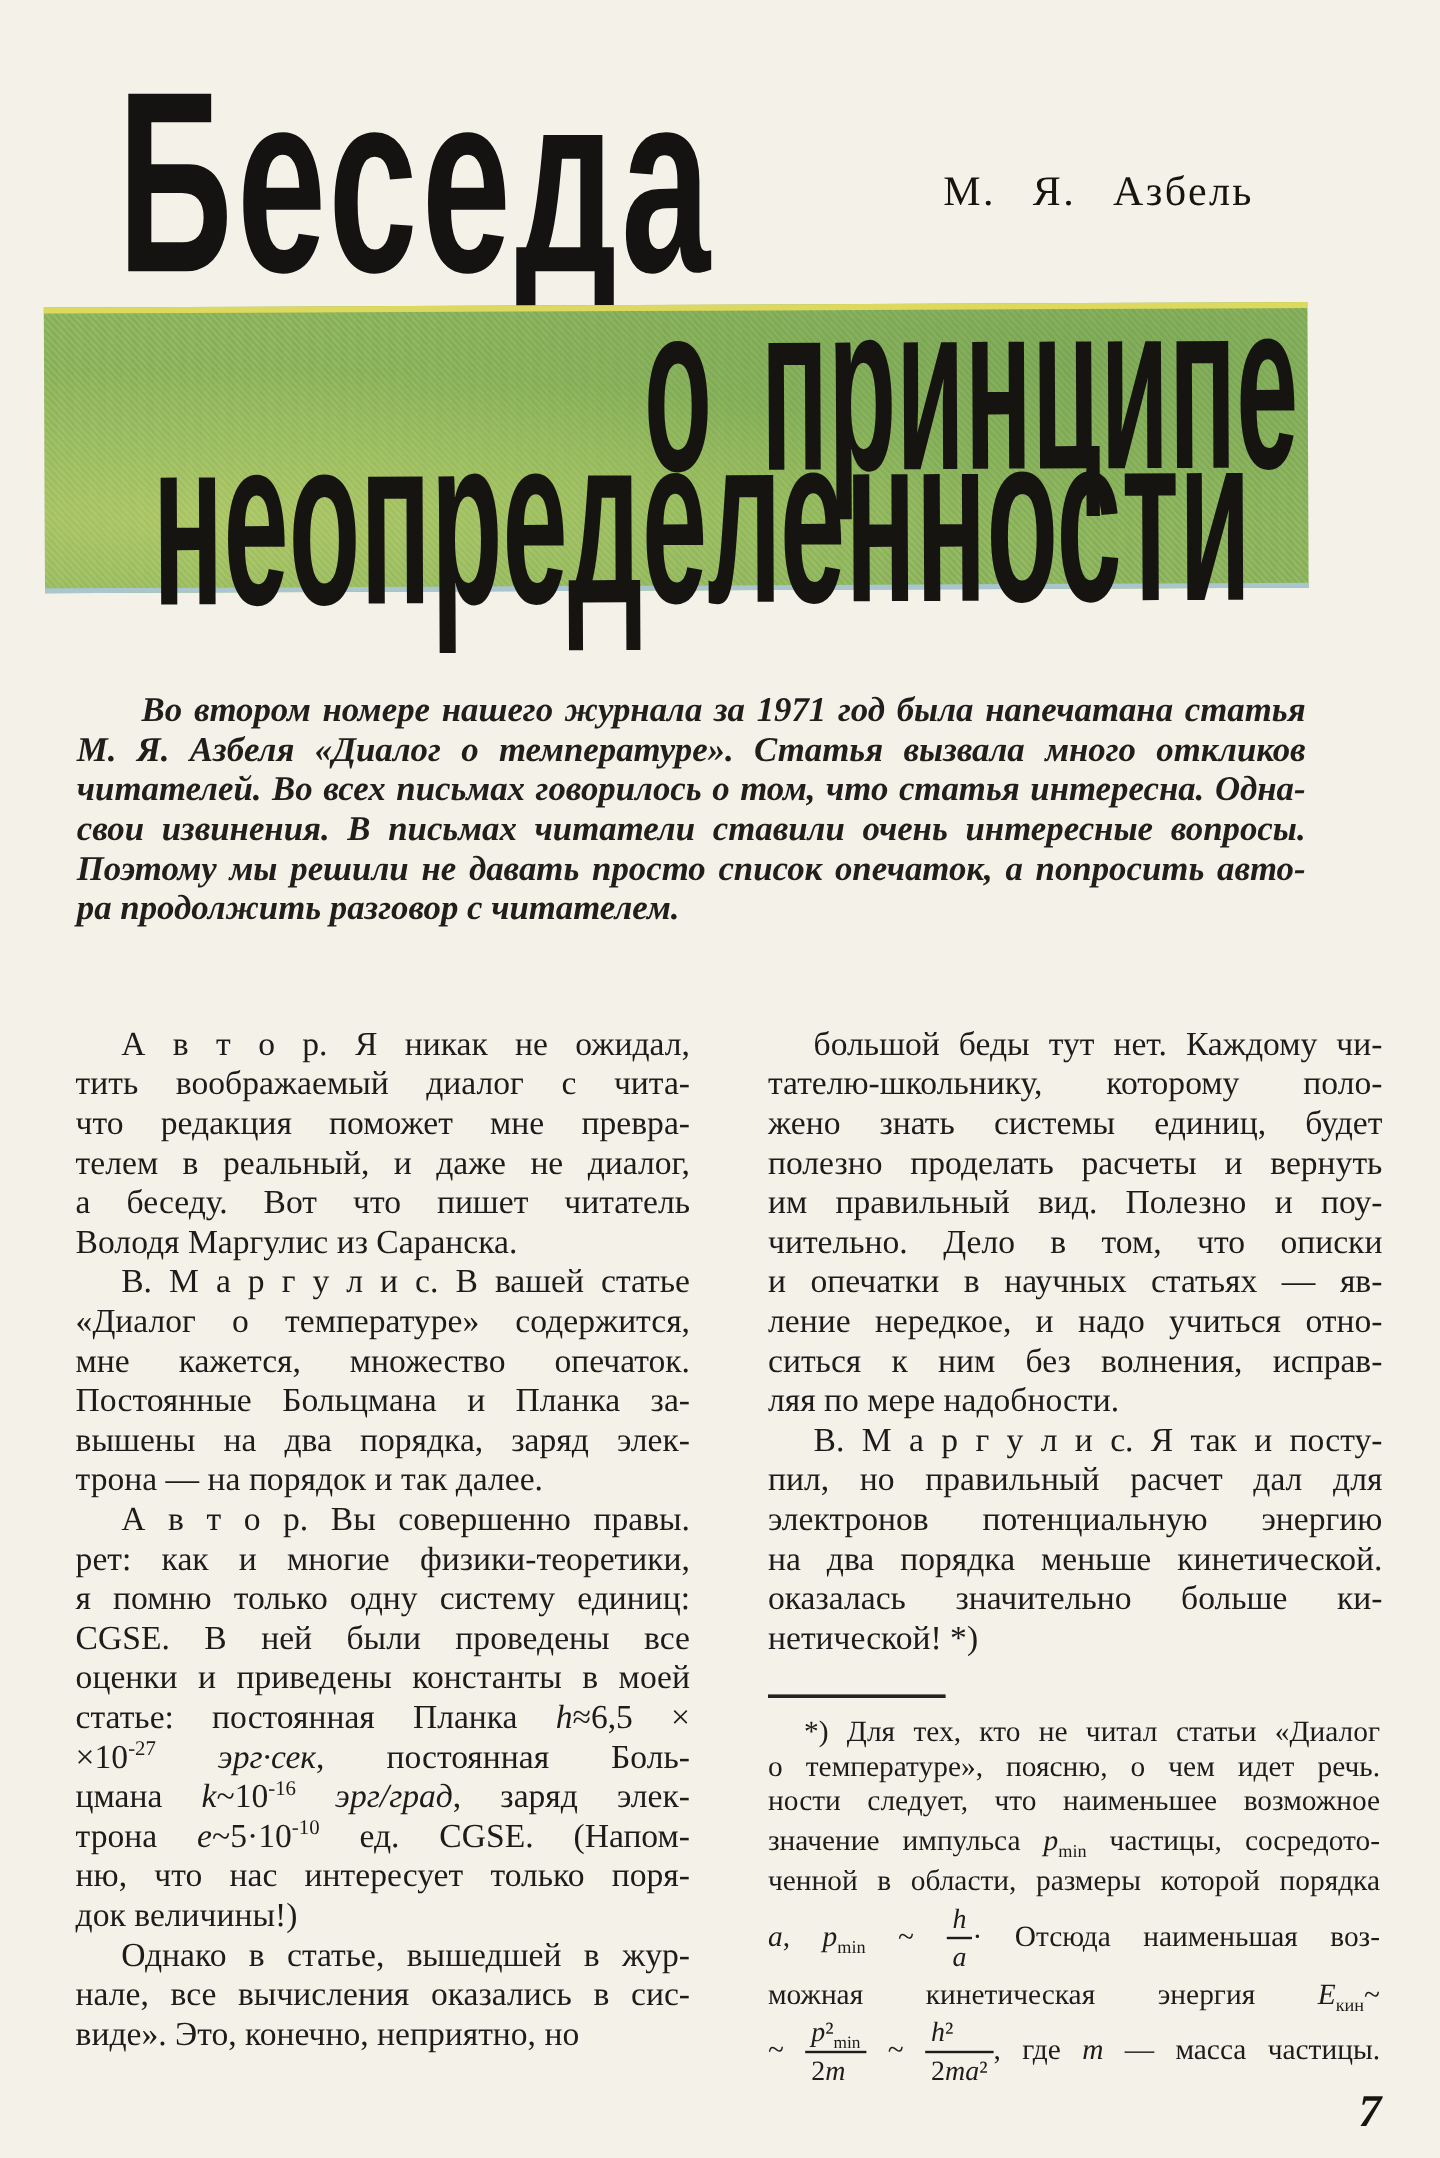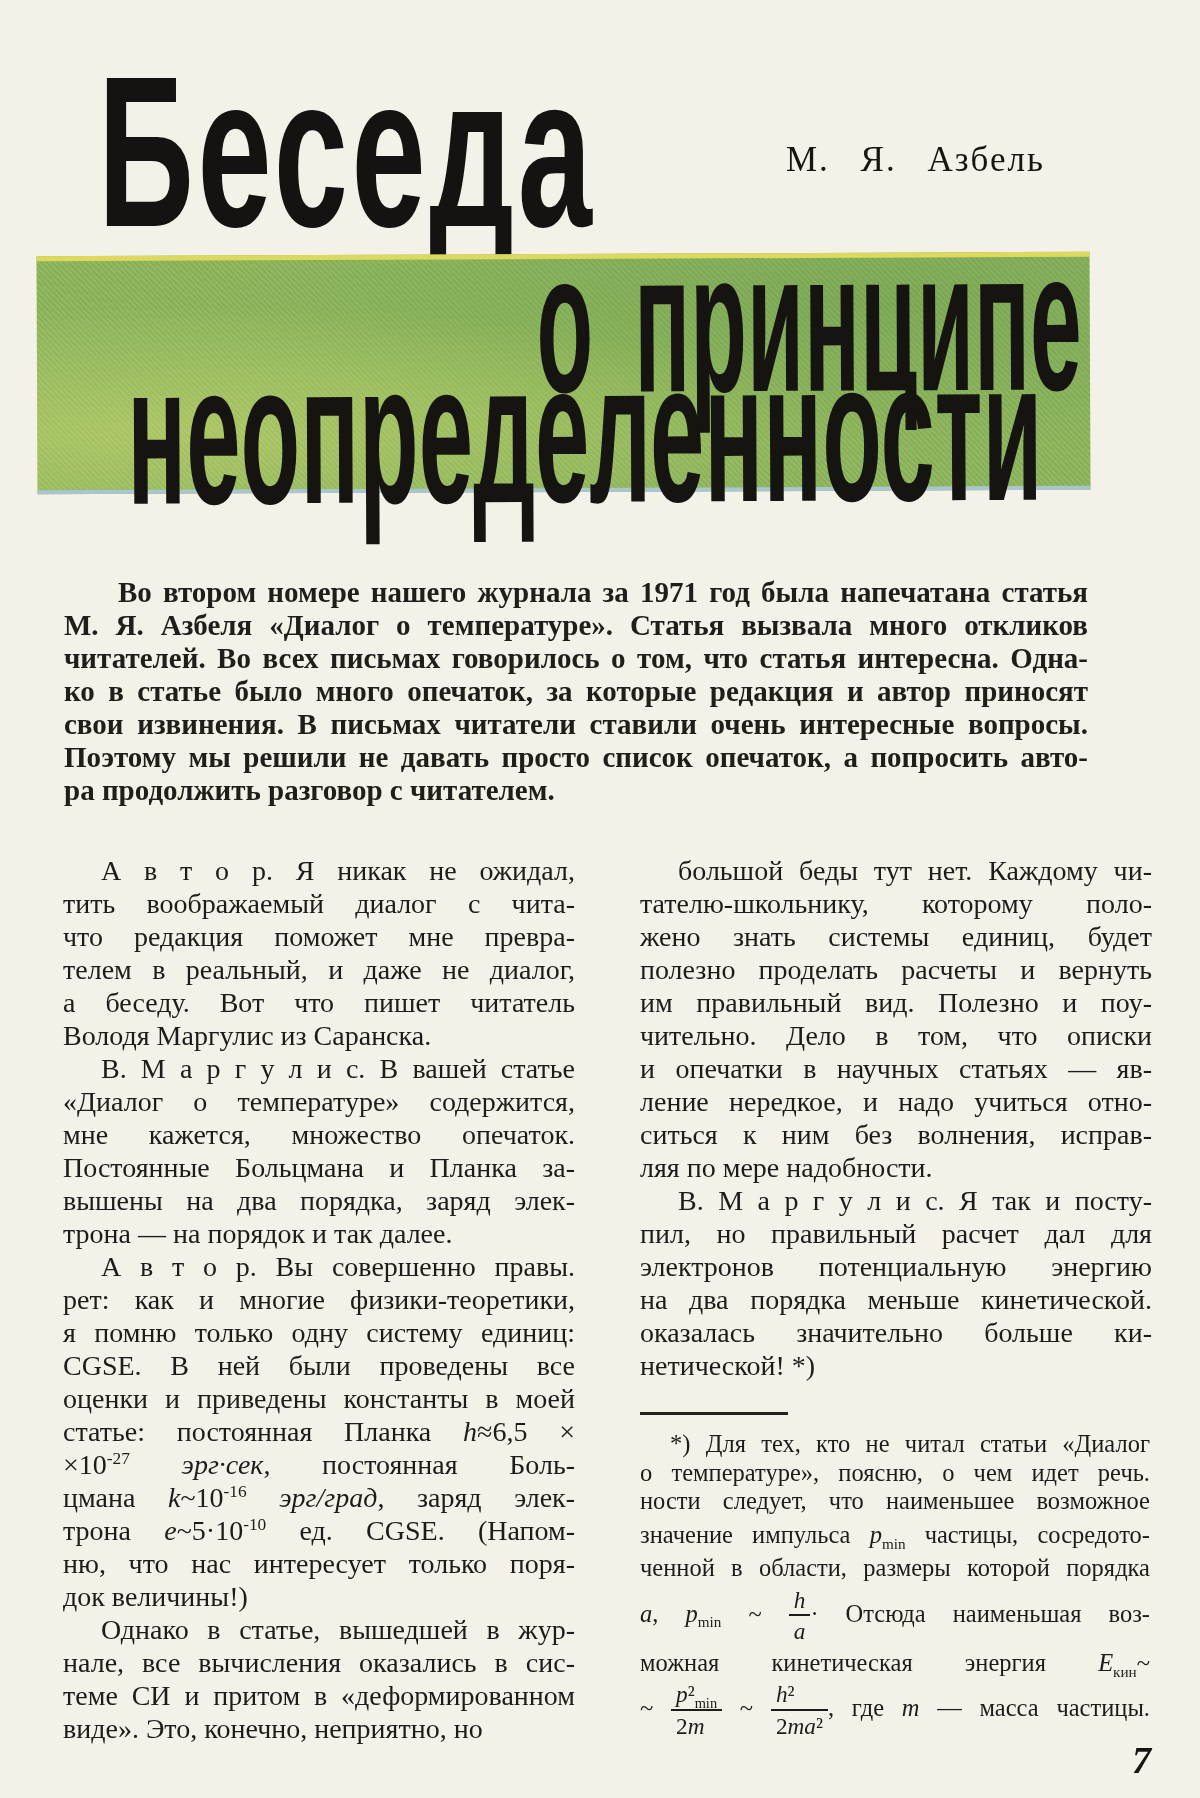--- a/index.html
+++ b/index.html
@@ -35,21 +35,21 @@
   .banner-line{
     position:absolute;
     font-family:"Liberation Sans",sans-serif;font-weight:bold;
     font-size:160px;line-height:160px;color:#161410;white-space:nowrap;
   }
   #banner-line-1{right:8px;top:-36px;transform:scale(0.58,1.25);transform-origin:right top;word-spacing:26px}
   #banner-line-2{left:90px;top:74px;transform:scale(0.61,1.25);transform-origin:left top}
   
   #intro{
     position:absolute;left:64px;top:576px;width:1024px;
-    font-size:29px;line-height:33px;font-weight:bold;
+    font-size:29px;line-height:33px;font-style:italic;font-weight:bold;
     color:#201e1a;
   }
   #intro .line.first{text-indent:54px}
   
   .line{text-align:justify;text-align-last:justify}
   .line.last{text-align-last:left}
   
   .col{position:absolute;top:854px;width:512px;font-size:28px;line-height:33px}
   #left-column{left:63px}
   #right-column{left:640px}
@@ -83,21 +83,20 @@
 
 <div id="title-banner">
   <div id="banner-line-1" class="banner-line">о принципе</div>
   <div id="banner-line-2" class="banner-line">неопределенности</div>
 </div>
 
 <div id="intro">
     <div class="line first">Во втором номере нашего журнала за 1971 год была напечатана статья</div>
     <div class="line">М. Я. Азбеля «Диалог о температуре». Статья вызвала много откликов</div>
     <div class="line">читателей. Во всех письмах говорилось о том, что статья интересна. Одна-</div>
-    <div class="line">ко в статье было много опечаток, за которые редакция и автор приносят</div>
     <div class="line">свои извинения. В письмах читатели ставили очень интересные вопросы.</div>
     <div class="line">Поэтому мы решили не давать просто список опечаток, а попросить авто-</div>
     <div class="line last">ра продолжить разговор с читателем.</div>
   </div>
 
 <div id="left-column" class="col">
     <div class="para">
       <div class="line first">А в т о р.  Я  никак  не  ожидал,</div>
       <div class="line">тить воображаемый диалог с чита-</div>
       <div class="line">что редакция поможет мне превра-</div>
@@ -122,21 +121,20 @@
       <div class="line">статье: постоянная Планка <i>h</i>≈6,5 ×</div>
       <div class="line fline">×10<sup>-27</sup> <i>эрг·сек</i>, постоянная Боль-</div>
       <div class="line fline">цмана <i>k</i>~10<sup>-16</sup> <i>эрг/град</i>, заряд элек-</div>
       <div class="line fline">трона <i>e</i>~5·10<sup>-10</sup> ед. CGSE. (Напом-</div>
       <div class="line">ню, что нас интересует только поря-</div>
       <div class="line last">док величины!)</div>
     </div>
     <div class="para">
       <div class="line first">Однако в статье, вышедшей в жур-</div>
       <div class="line">нале, все вычисления оказались в сис-</div>
-      <div class="line">теме СИ и притом в «деформированном</div>
       <div class="line last">виде». Это, конечно, неприятно, но</div>
     </div>
   </div>
 
 <div id="right-column" class="col">
     <div class="para">
       <div class="line first">большой беды тут нет. Каждому чи-</div>
       <div class="line">тателю-школьнику,  которому поло-</div>
       <div class="line">жено знать системы единиц, будет</div>
       <div class="line">полезно проделать расчеты и вернуть</div>

